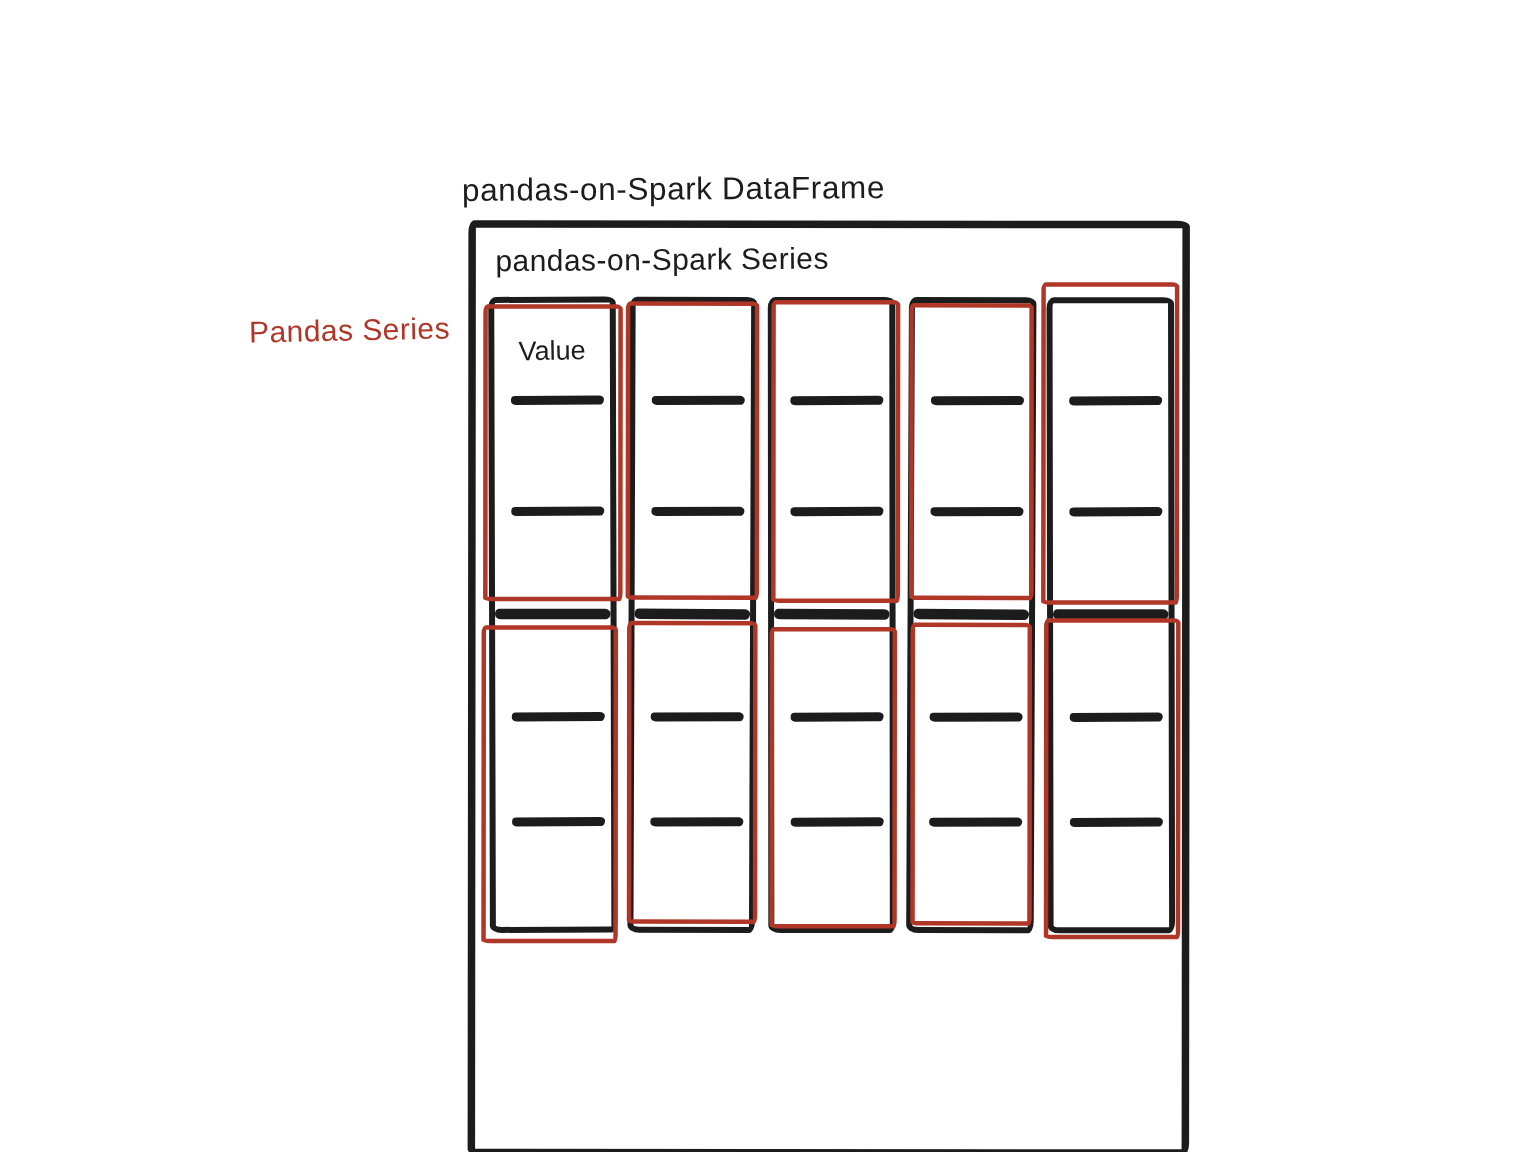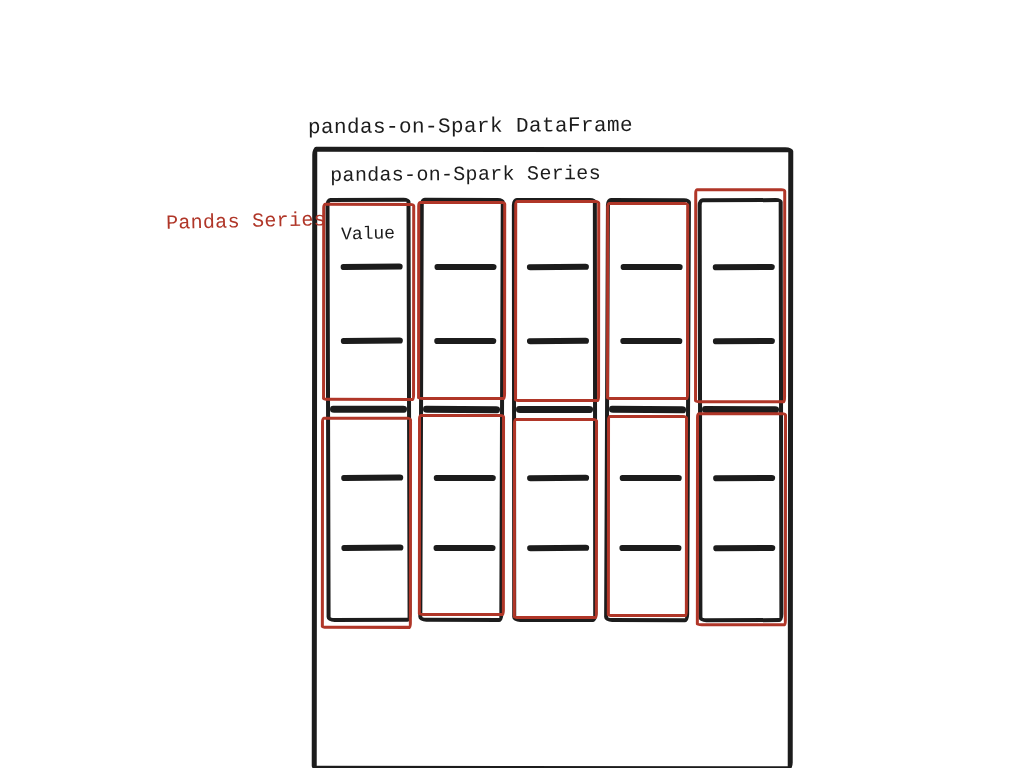--- a/index.html
+++ b/index.html
@@ -6,21 +6,21 @@
     margin: 0;
     padding: 0;
     background: #ffffff;
   }
   .canvas {
     position: relative;
     width: 1024px;
     height: 768px;
     background: var(--bg, #ffffff);
     overflow: hidden;
-    font-family: Liberation Mono, monospace;
+    font-family: Liberation Sans, sans-serif;
     color: var(--ink, #1c1c1c);
   }
   .df-title {
     position: absolute;
     left: 308px;
     top: 115px;
     font-size: 21px;
     letter-spacing: 0.4px;
     color: var(--ink);
     transform: rotate(-0.4deg);

